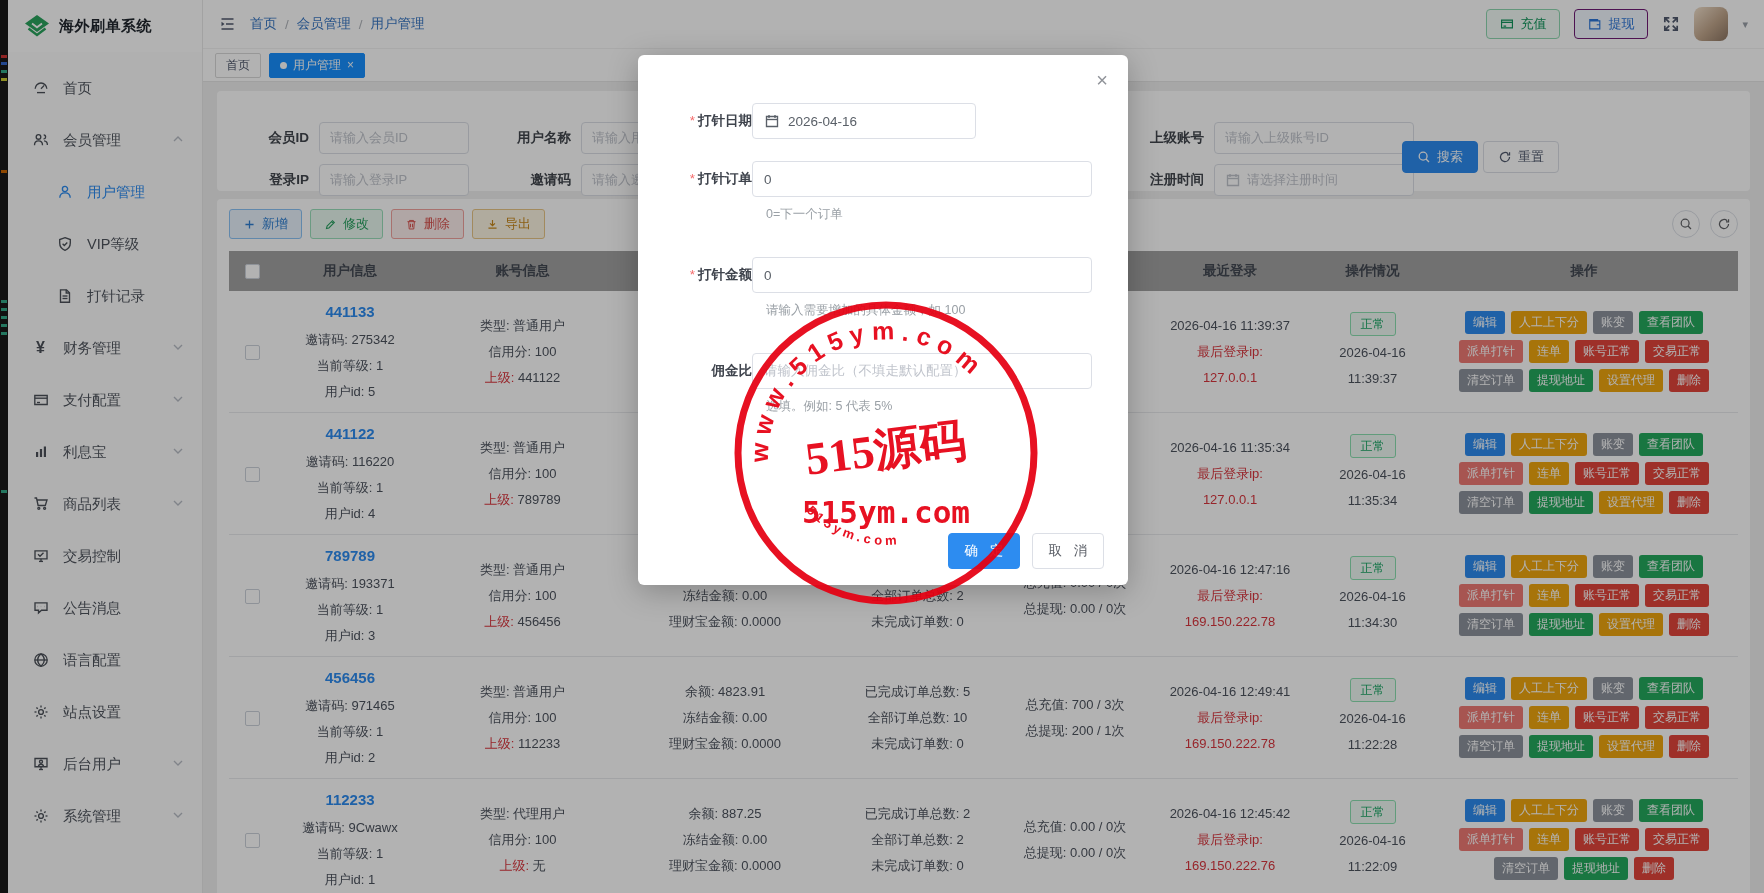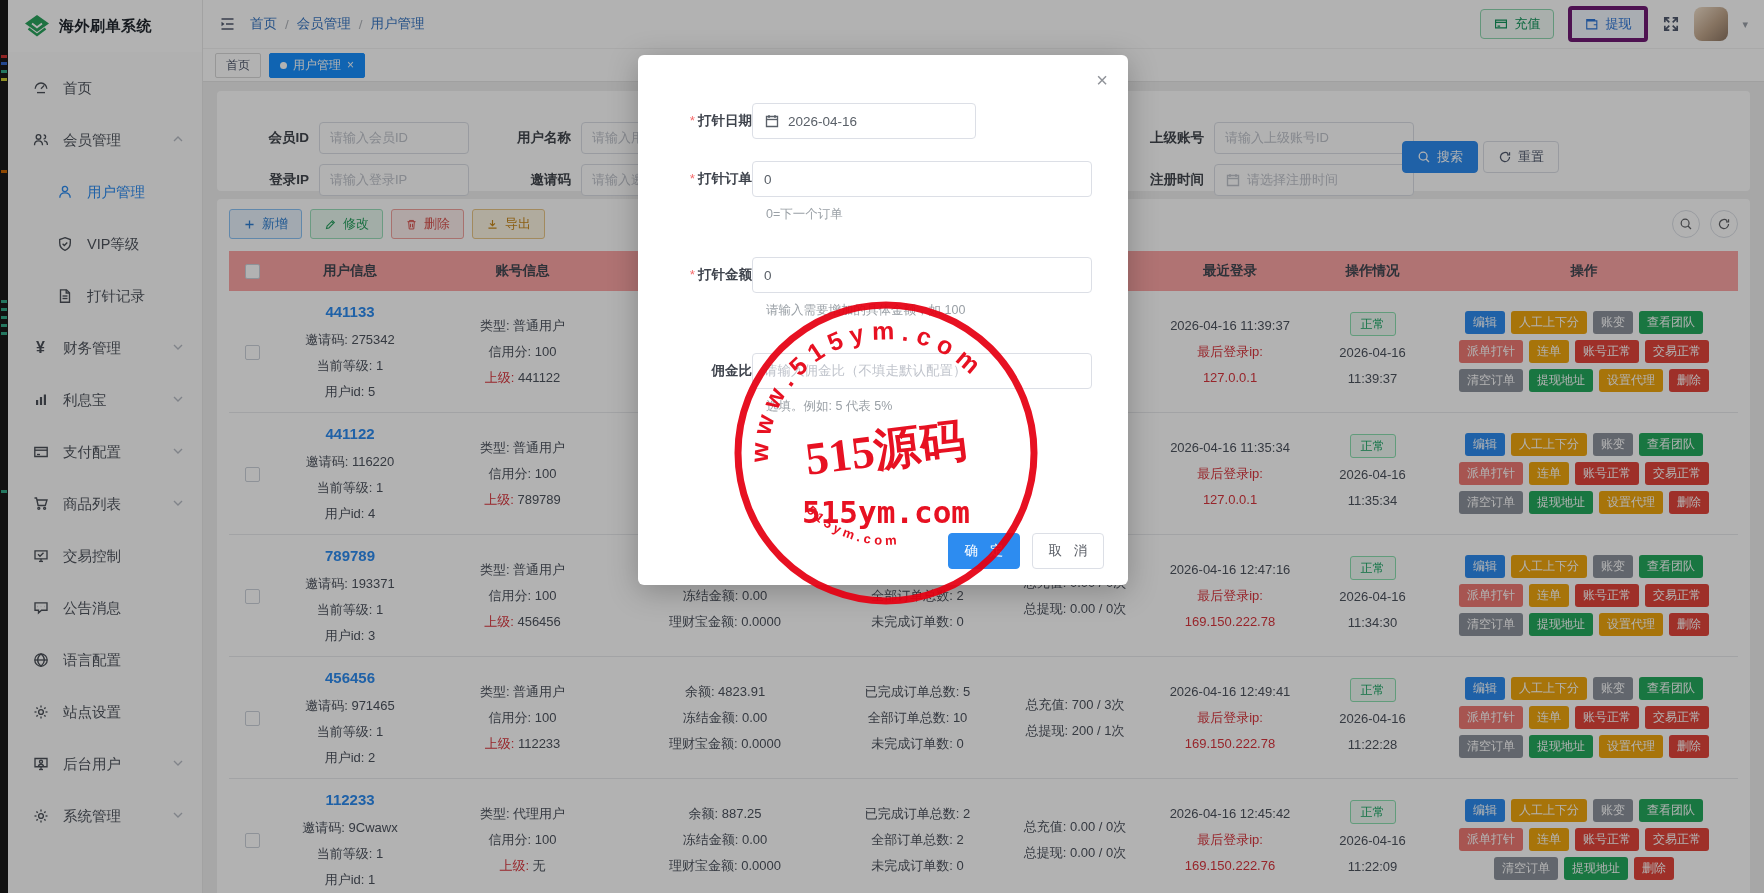--- a/index.html
+++ b/index.html
@@ -24,21 +24,21 @@
 
   
   .main { position:absolute; left:203px; top:0; right:0; bottom:0; }
   .topbar { height:48px; background:#fff; display:flex; align-items:center; padding:0 16px; gap:14px; }
   .crumb { display:flex; align-items:center; gap:8px; font-size:13.5px; }
   .crumb .c { color:#3a78c4; cursor:pointer; }
   .crumb .sep { color:#b0b4ba; }
   .top-right { margin-left:auto; display:flex; align-items:center; gap:14px; }
   .obtn { height:14px; padding:14px 13px; border-radius:4px; font-size:13px; display:flex; align-items:center; gap:6px; cursor:pointer; background:#fff; }
   .obtn.green { border:1px solid #8fd7b0; color:#12955c; background:#f2fbf6; }
-  .obtn.blue  { border:4px solid #701a75; color:#2d76d9; background:#f2f8ff;justify-content:center; }
+  .obtn.blue  { border:1px solid #701a75; color:#2d76d9; background:#f2f8ff;justify-content:center; }
   .fsico { color:#515a6e; cursor:pointer; }
   .avatar { width:34px; height:34px; border-radius:8px; background:linear-gradient(135deg,#e9d6c1 10%,#c0a58b 55%,#8d7663); cursor:pointer; }
   .avcaret { color:#9aa0a8; font-size:11px; cursor:pointer; }
 
   .tabbar { height:34px; background:#fff; border-top:1px solid #f2f2f2; border-bottom:1px solid #e6e6e6; display:flex; align-items:center; padding:0 12px; gap:8px; }
   .tab { height:25px; padding:0 10px; border:1px solid #d9d9d9; border-radius:2px; background:#fff; color:#515a6e; font-size:12px; display:flex; align-items:center; gap:6px; cursor:pointer; }
   .tab.active { background:#1890ff; border-color:#1890ff; color:#fff; }
   .tab .dot { width:7px; height:7px; border-radius:50%; background:#fff; display:inline-block; }
   .tab .x { font-size:12px; opacity:0.95; cursor:pointer; }
 
@@ -59,21 +59,21 @@
   .toolbar { display:flex; align-items:center; gap:8px; }
   .tbtn { height:30px; padding:0 13px; border-radius:3px; font-size:13px; display:flex; align-items:center; gap:6px; cursor:pointer; }
   .tbtn.add { background:#e8f2fd; border:1px solid #8cc3f5; color:#2f7fd1; }
   .tbtn.edit { background:#e9f8f0; border:1px solid #9adfba; color:#27a05f; }
   .tbtn.del { background:#fdeeed; border:1px solid #f1a39e; color:#d9534f; }
   .tbtn.exp { background:#fdf5e3; border:1px solid #e8c687; color:#c8891c; }
   .tool-circles { margin-left:auto; display:flex; gap:10px; }
   .circ { width:28px; height:28px; border-radius:50%; border:1px solid #dcdfe6; display:flex; align-items:center; justify-content:center; color:#606266; cursor:pointer; background:#fff; }
 
   .grid { display:grid; grid-template-columns:46px 150px 195px 210px 175px 140px 170px 115px 1fr; align-items:center; }
-  .thead { margin-top:12px; background:#fca5a5; height:40px; font-weight:bold; font-size:13.5px; color:#42485­2; color:#424852; }
+  .thead { margin-top:12px; background:#a3a3a3; height:40px; font-weight:bold; font-size:13.5px; color:#42485­2; color:#424852; }
   .thead > div { text-align:center; }
   .trow { min-height:122px; border-bottom:1px solid #e8eaec; text-align:center; line-height:26px; font-size:13px; color:#4d535e; }
   .cbx { width:15px; height:15px; border:1px solid #ccd1da; border-radius:2px; display:inline-block; background:#fff; cursor:pointer; vertical-align:middle; }
   .uid-link { color:#2d8cf0; font-weight:bold; font-size:15px; cursor:pointer; display:block; margin-bottom:2px; }
   .redtx { color:#d9363e; }
   .badge-ok { display:inline-block; padding:1px 10px; font-size:12px; color:#1aa564; background:#effaf4; border:1px solid #8ce0b0; border-radius:3px; line-height:20px; margin-bottom:4px; }
   .acts { width:272px; margin:0 auto; display:flex; flex-wrap:wrap; gap:6px 6px; justify-content:center; }
   .abtn { padding:2px 8px; border-radius:3px; font-size:12px; color:#fff; line-height:19px; cursor:pointer; white-space:nowrap; }
 
   
@@ -185,39 +185,39 @@
           <span class="yen">¥</span>
         </span>
         <span>财务管理</span>
         <span class="caret"><svg width="16" height="16" viewBox="0 0 16 16">
             <path d="M4 6l4 4 4-4" stroke="currentColor" stroke-width="1.35" fill="none"></path>
           </svg></span>
       </div>
       <div class="mitem">
         <span class="mi">
           <svg width="16" height="16" viewBox="0 0 16 16">
+            <path d="M1.8 3.5h12.4v9H1.8z" stroke="currentColor" stroke-width="1.35" fill="none"></path>
+            <path d="M1.8 6.2h12.4" stroke="currentColor" stroke-width="1.35" fill="none"></path>
+            <path d="M4 10.5h3" stroke="currentColor" stroke-width="1.35" fill="none"></path>
+          </svg>
+        </span>
+        <span>支付配置</span>
+        <span class="caret"><svg width="16" height="16" viewBox="0 0 16 16">
+            <path d="M4 6l4 4 4-4" stroke="currentColor" stroke-width="1.35" fill="none"></path>
+          </svg></span>
+      </div>
+      <div class="mitem">
+        <span class="mi">
+          <svg width="16" height="16" viewBox="0 0 16 16">
             <rect x="3" y="8" width="2.2" height="5" fill="currentColor"></rect>
             <rect x="6.9" y="5" width="2.2" height="8" fill="currentColor"></rect>
             <rect x="10.8" y="2.5" width="2.2" height="10.5" fill="currentColor"></rect>
           </svg>
         </span>
         <span>利息宝</span>
-        <span class="caret"><svg width="16" height="16" viewBox="0 0 16 16">
-            <path d="M4 6l4 4 4-4" stroke="currentColor" stroke-width="1.35" fill="none"></path>
-          </svg></span>
-      </div>
-      <div class="mitem">
-        <span class="mi">
-          <svg width="16" height="16" viewBox="0 0 16 16">
-            <path d="M1.8 3.5h12.4v9H1.8z" stroke="currentColor" stroke-width="1.35" fill="none"></path>
-            <path d="M1.8 6.2h12.4" stroke="currentColor" stroke-width="1.35" fill="none"></path>
-            <path d="M4 10.5h3" stroke="currentColor" stroke-width="1.35" fill="none"></path>
-          </svg>
-        </span>
-        <span>支付配置</span>
         <span class="caret"><svg width="16" height="16" viewBox="0 0 16 16">
             <path d="M4 6l4 4 4-4" stroke="currentColor" stroke-width="1.35" fill="none"></path>
           </svg></span>
       </div>
       <div class="mitem">
         <span class="mi">
           <svg width="16" height="16" viewBox="0 0 16 16">
             <path d="M1.5 2h2l1.6 7.5h7.2l1.7-5.5H4.2" stroke="currentColor" stroke-width="1.35" fill="none"></path>
             <path d="M5.8 13.3a1 1 0 1 0 0-2a1 1 0 0 0 0 2" stroke="currentColor" stroke-width="1.35" fill="none"></path>
             <path d="M11.6 13.3a1 1 0 1 0 0-2a1 1 0 0 0 0 2" stroke="currentColor" stroke-width="1.35" fill="none"></path>

